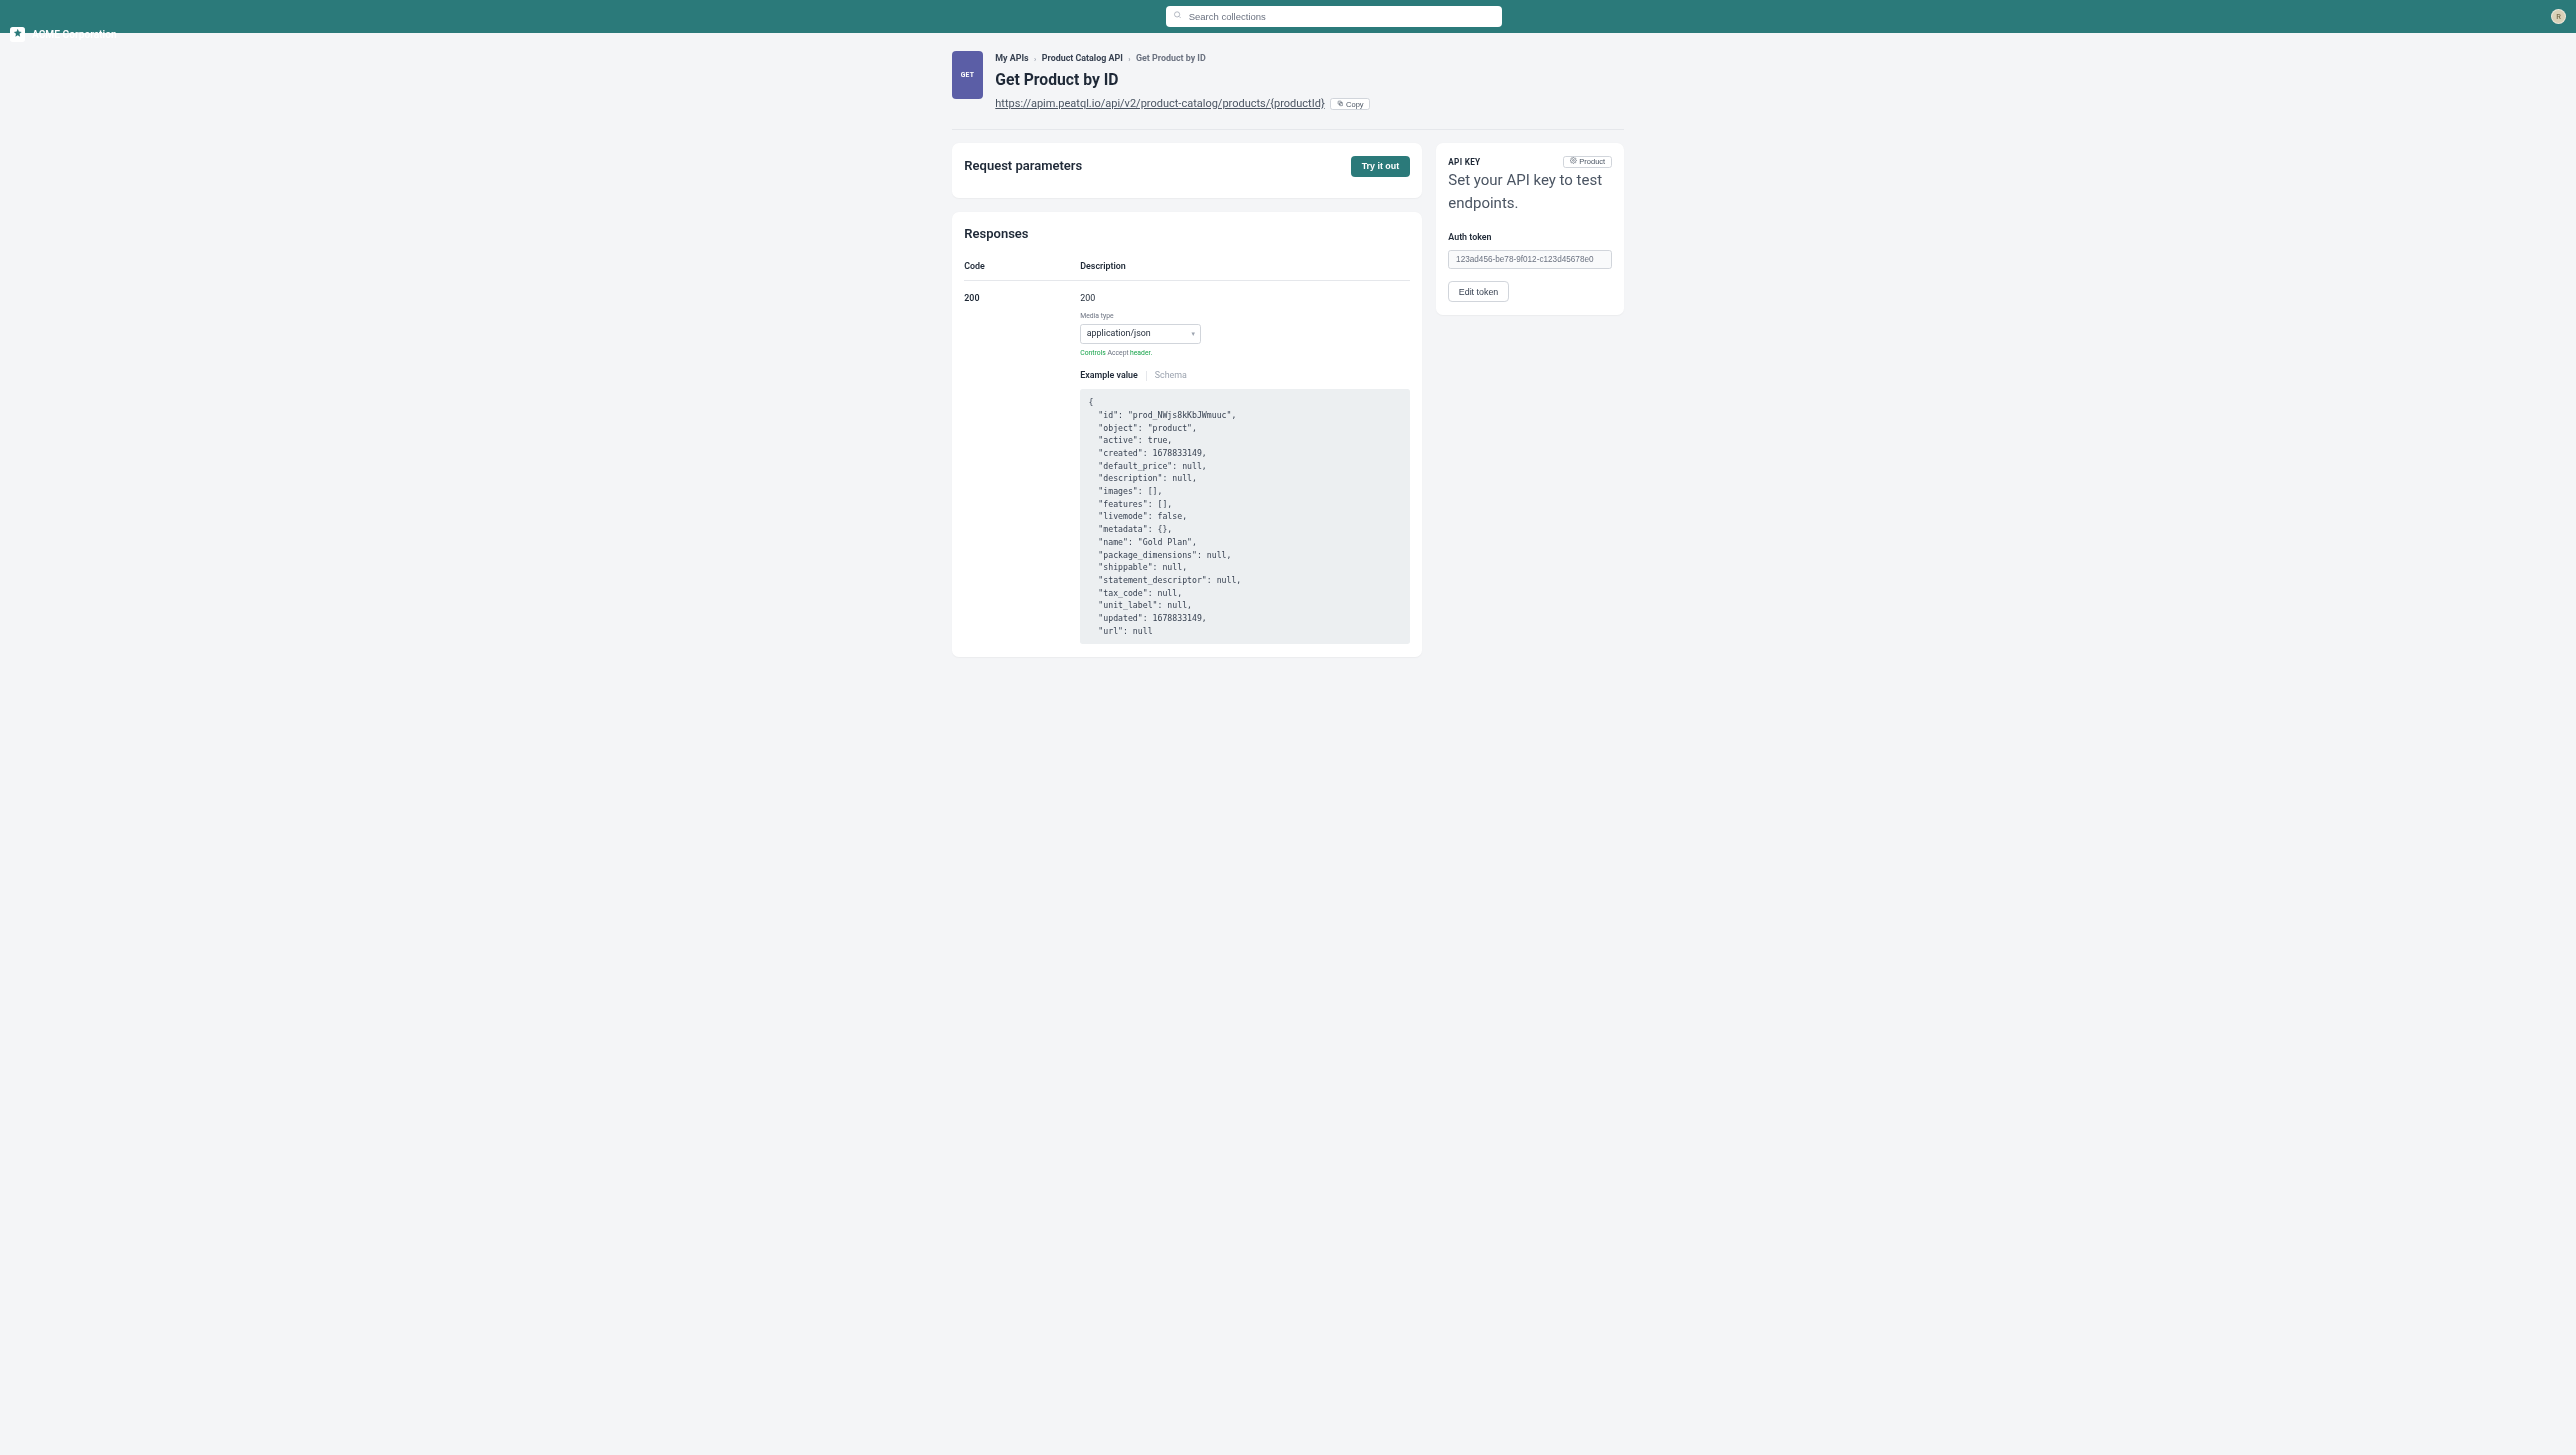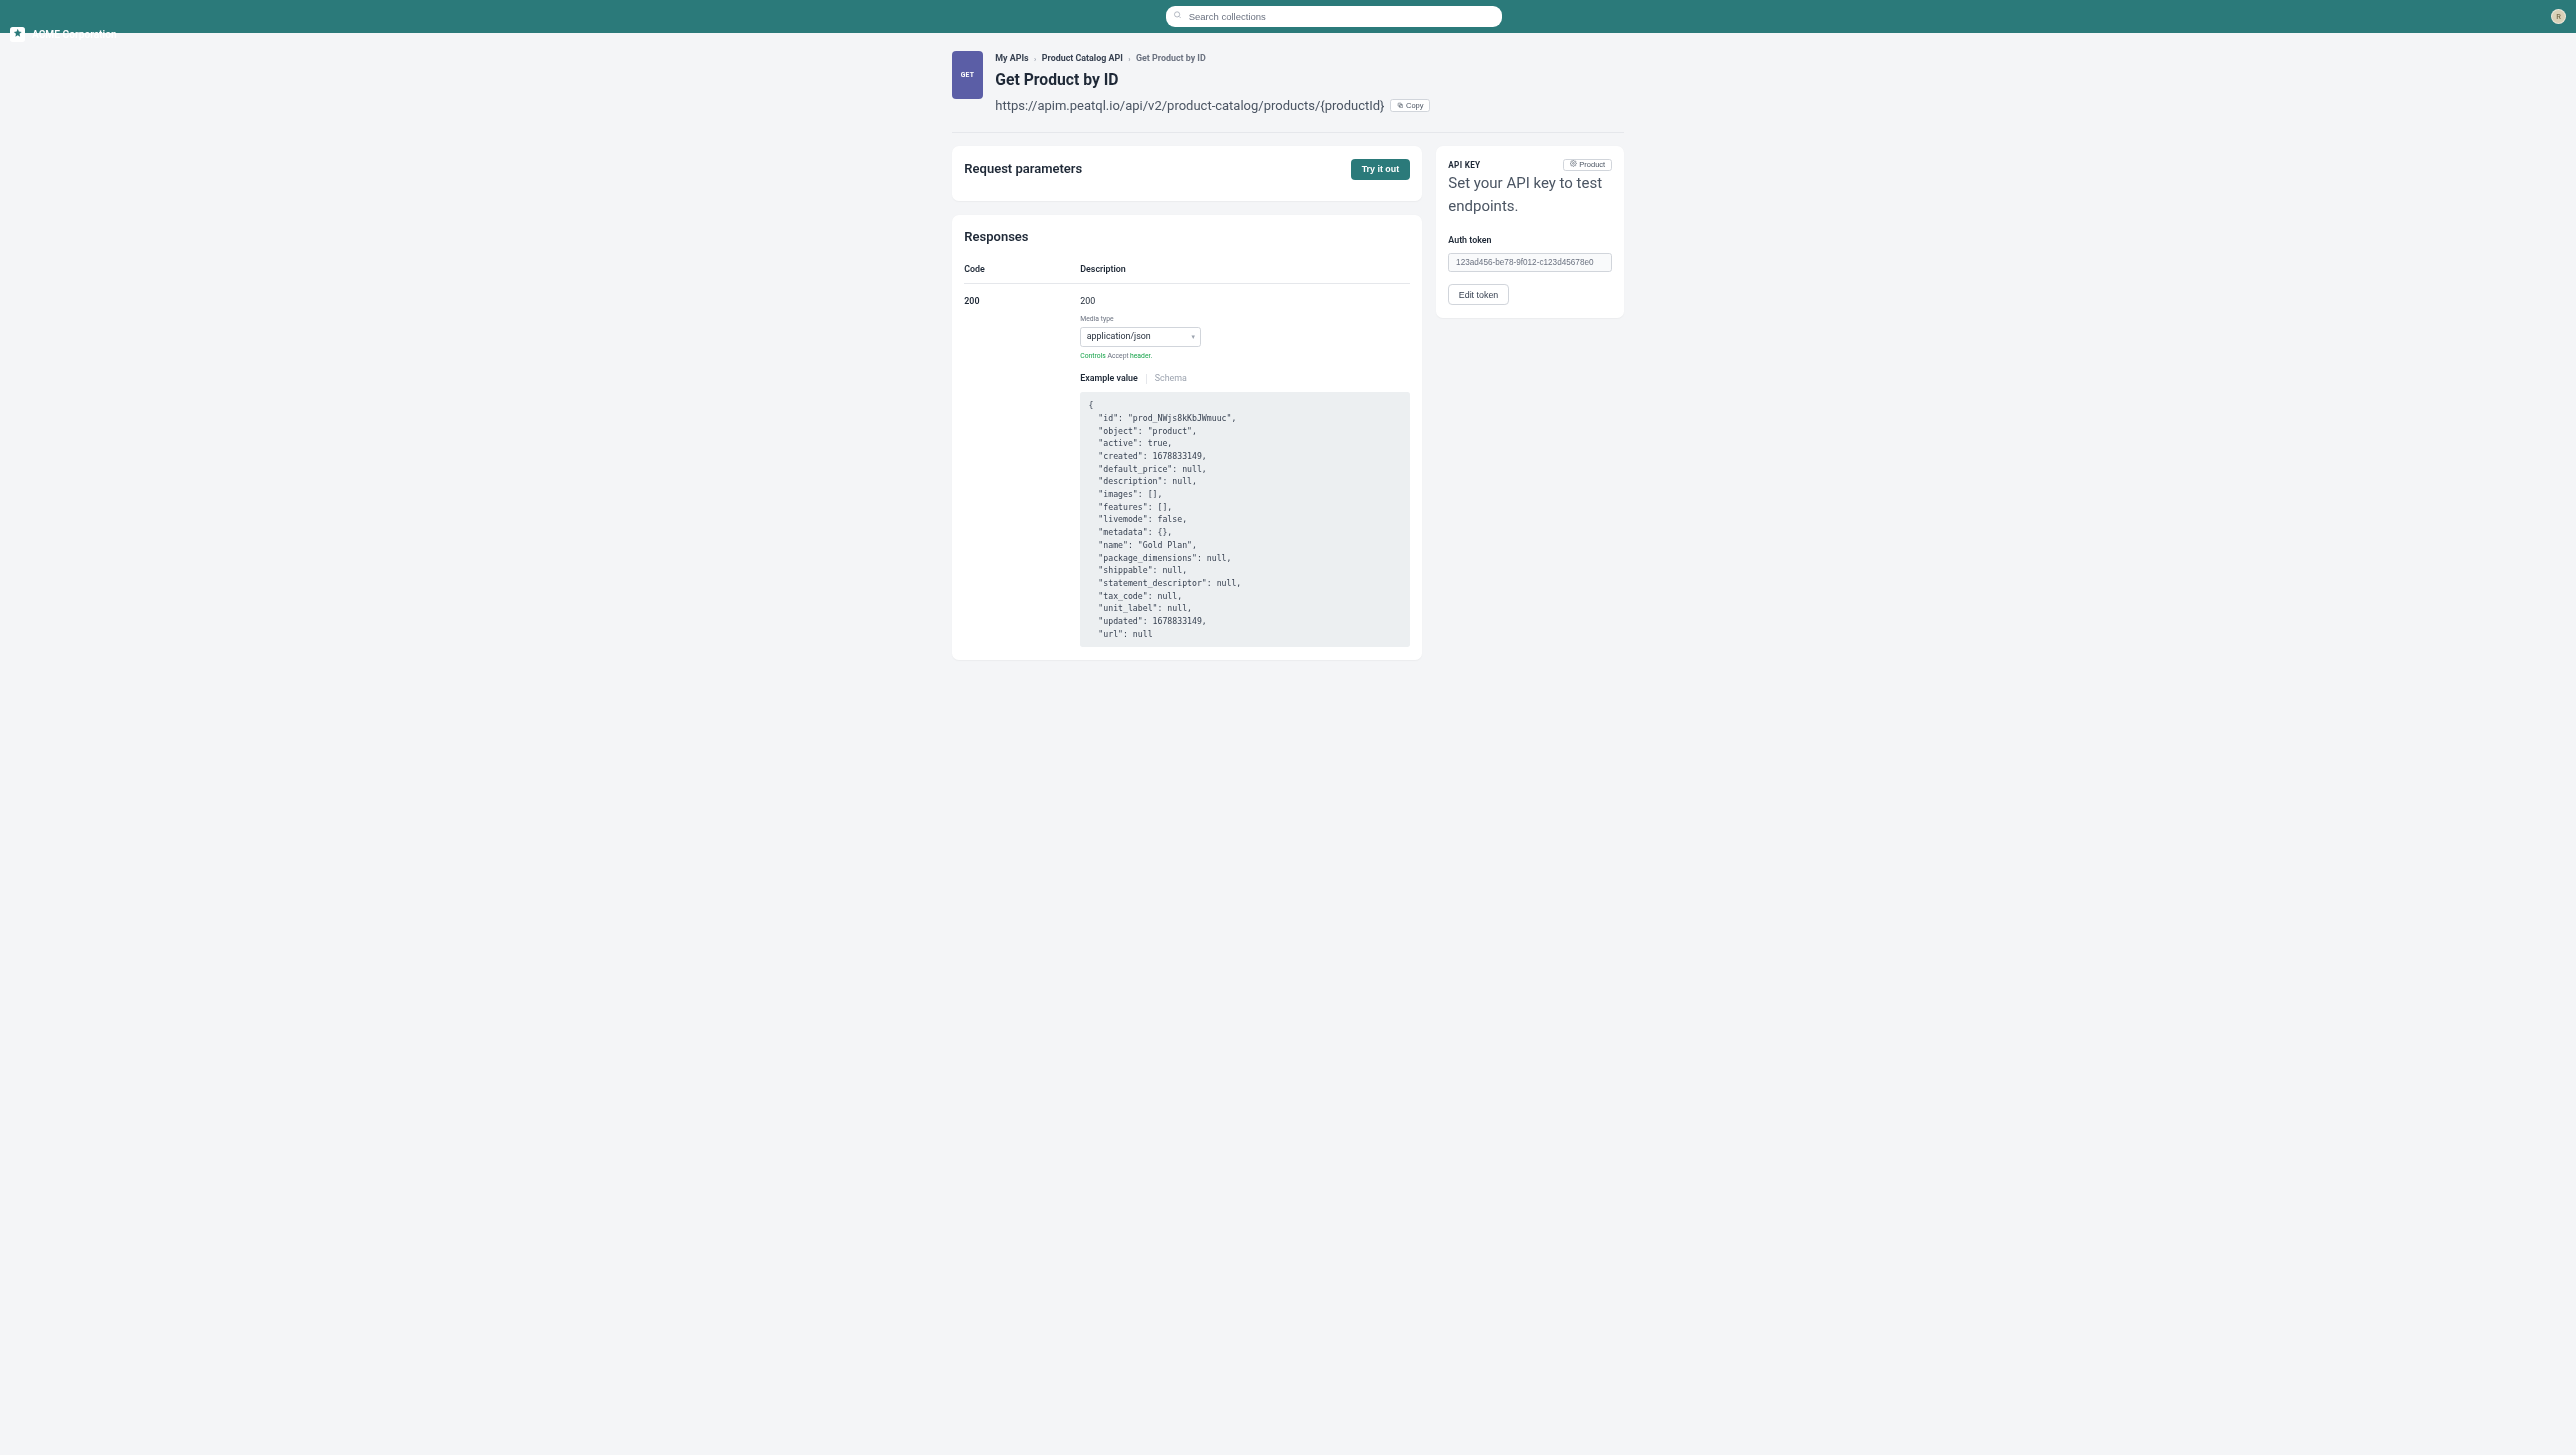--- a/index.html
+++ b/index.html
@@ -57,21 +57,21 @@
 
 .search-box {
   position: relative;
   width: 100%;
 }
 
 .search-box input {
   width: 100%;
   height: 20.4px;
   border: none;
-  border-radius: 9px;
+  border-radius: 4px;
   padding: 0 8.2px 0 23px;
   font-size: 9.5px;
   background: #fff;
   outline: none;
 }
 
 .search-box input::placeholder {
   color: #6b7280;
 }
 
@@ -174,21 +174,22 @@
 }
 
 .url-row {
   display: flex;
   align-items: center;
   gap: 5.5px;
 }
 
 .url {
   color: #4b5563;
-  font-size: 13px;
+  font-size: 11px;
+  text-decoration: underline;
 }
 
 .copy-btn {
   border: 0.7px solid #d1d5db;
   background: #fff;
   border-radius: 2.7px;
   padding: 0.7px 5.5px;
   font-size: 7.5px;
   color: #4b5563;
   display: inline-flex;

